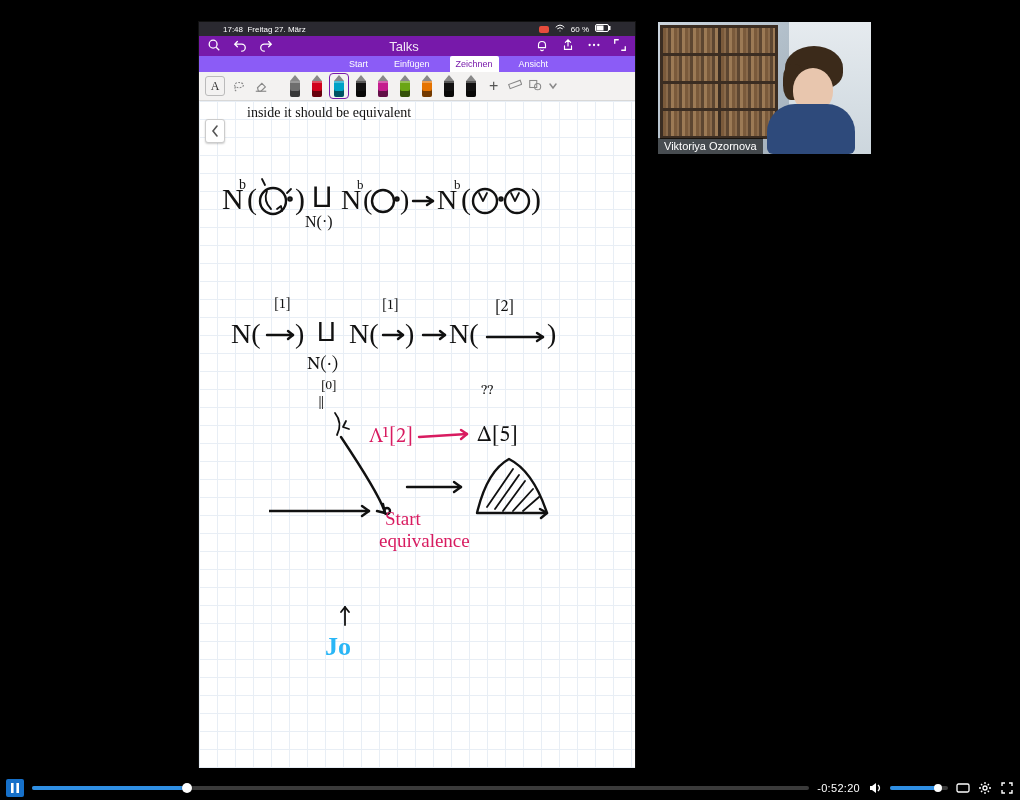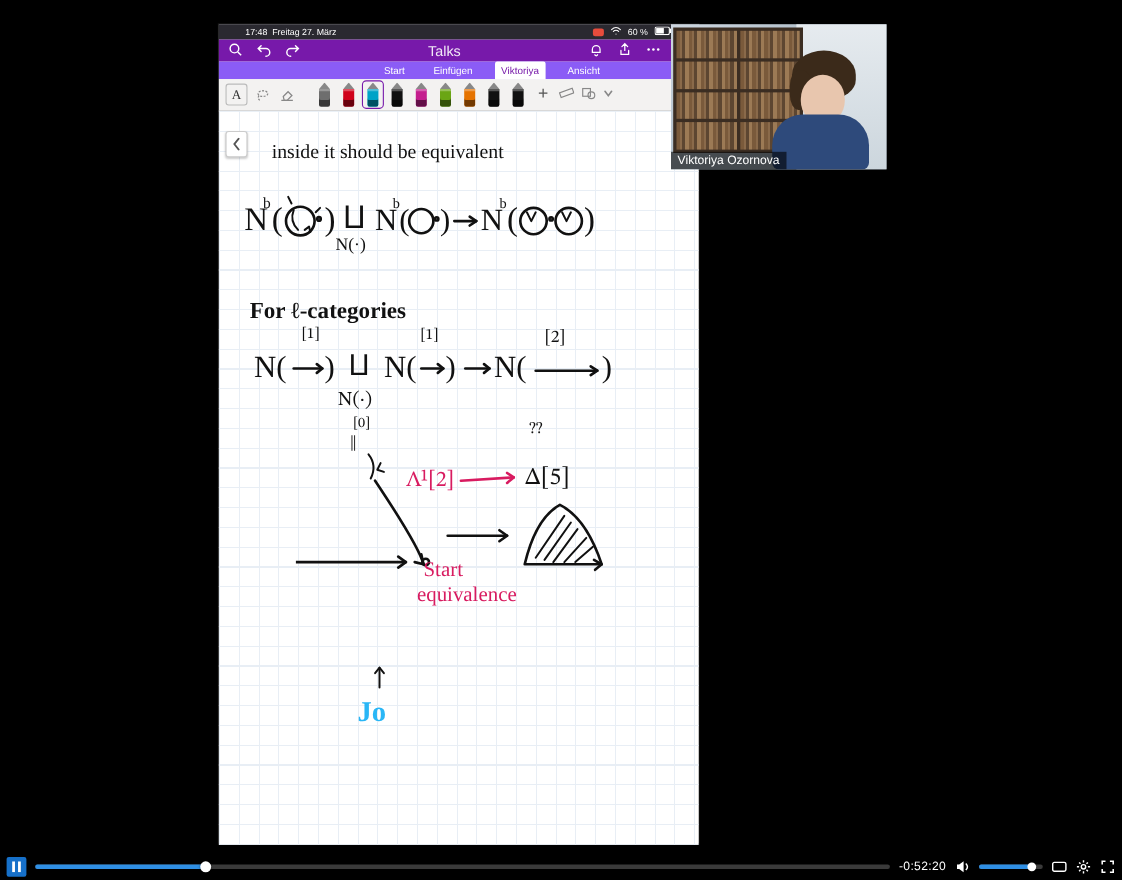--- a/index.html
+++ b/index.html
@@ -123,22 +123,22 @@
 
   
   .ink { position:absolute; }
   .ink path, .ink line, .ink circle, .ink polyline { stroke:#111; fill:none; stroke-width:2.4; stroke-linecap:round; stroke-linejoin:round;}
   .ink .thin { stroke-width:1.8; }
   .ink .p { stroke:#d81b60; }
 
   
   .webcam {
     position:absolute;
-    left:610px; top:22px;
-    width:196px; height:132px;
+    left:658px; top:22px;
+    width:213px; height:132px;
     background: linear-gradient(135deg,#cdd6df 0%, #b2bfca 40%, #9aa6b0 100%);
     overflow:hidden;
   }
   .shelf {
     position:absolute; left:2px; top:3px; width:112px; height:108px;
     background:#3b2d22;
     display:grid; grid-template-columns:1fr 1fr; grid-template-rows:repeat(4,1fr);
     gap:3px; padding:3px;
   }
   .shelf div {
@@ -281,21 +281,21 @@
               <path d="M2 6 V2 H6 M14 10 V14 H10" stroke="#fff" fill="none" stroke-width="1.5" stroke-linecap="round"></path>
             </svg>
         </span>
       </div>
     </div>
 
     <div class="on-ribbon">
       <span style="width:120px"></span>
       <span class="tab">Start</span>
       <span class="tab">Einfügen</span>
-      <span class="tab active">Viktoriya</span>
+      <span class="tab active">Zeichnen</span>
       <span class="tab">Ansicht</span>
     </div>
 
     <div class="on-tools">
       <span class="tool-text">A</span>
       <span class="tool-lasso">
         <svg class="ctrl-icn" viewBox="0 0 16 16">
             <path d="M3 7 a5 3 0 1 0 10 0 a5 3 0 1 0 -10 0 M4 9 q-2 3 1 5" stroke="#888" fill="none" stroke-width="1.3" stroke-dasharray="2 1.5"></path>
           </svg>
       </span>
@@ -334,21 +334,21 @@
       </span>
     </div>
 
     <div class="canvas">
       <div class="back-chip">
         <svg viewBox="0 0 8 12">
             <path d="M6 1 L2 6 L6 11" stroke="#555" fill="none" stroke-width="1.6" stroke-linecap="round"></path>
           </svg>
       </div>
 
-      <span class="hand" style="left:48px; top:4px; font-size:18px;margin-top:24px;">inside it should be equivalent</span>
+      <span class="hand" style="left:48px; top:4px; font-size:14px;">inside it should be equivalent</span>
 
       <svg class="ink" style="left:18px; top:68px;" width="400" height="70">
 
         <text x="5" y="40" font-family="serif" font-size="30" fill="#111">N</text>
         <text x="22" y="20" font-family="cursive" font-size="14" fill="#111">b</text>
         <text x="30" y="40" font-family="serif" font-size="30" fill="#111">(</text>
         <circle cx="56" cy="32" r="13"></circle>
         <path d="M50 22 q-4 10 4 18 M60 40 l4 -3 l1 5" class="thin"></path>
         <path d="M48 16 l-3 -6 M70 24 l4 -4" class="thin"></path>
         <circle cx="73" cy="30" r="1.6" fill="#111" stroke="none"></circle>
@@ -371,21 +371,20 @@
         <text x="237" y="20" font-family="cursive" font-size="13" fill="#111">b</text>
         <text x="244" y="40" font-family="serif" font-size="30" fill="#111">(</text>
         <circle cx="268" cy="32" r="12"></circle>
         <path d="M262 24 l4 8 l4 -8" class="thin"></path>
         <circle cx="300" cy="32" r="12"></circle>
         <path d="M294 24 l4 8 l4 -8" class="thin"></path>
         <circle cx="284" cy="30" r="1.5" fill="#111" stroke="none"></circle>
         <text x="314" y="40" font-family="serif" font-size="30" fill="#111">)</text>
       </svg>
 
-      <span class="hand" style="left:28px; top:170px; font-size:21px; font-weight:600;">For ℓ-categories</span>
 
       <span class="hand math" style="left:75px; top:196px; font-size:14px;">[1]</span>
       <span class="hand math" style="left:183px; top:197px; font-size:14px;">[1]</span>
       <span class="hand math" style="left:296px; top:198px; font-size:16px;">[2]</span>
 
       <svg class="ink" style="left:32px; top:206px;" width="360" height="60">
         <text x="0" y="36" font-family="serif" font-size="28" fill="#111">N(</text>
         <line x1="36" y1="28" x2="62" y2="28"></line>
           <path d="M62 28 l-5 -4 M62 28 l-5 4"></path>
         <text x="64" y="36" font-family="serif" font-size="28" fill="#111">)</text>

